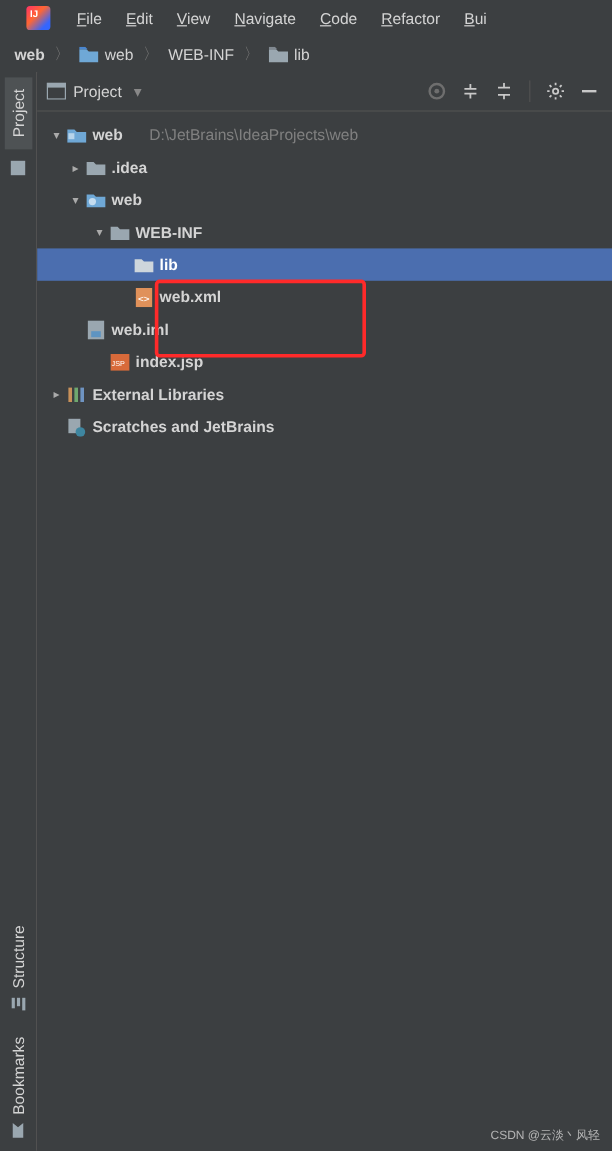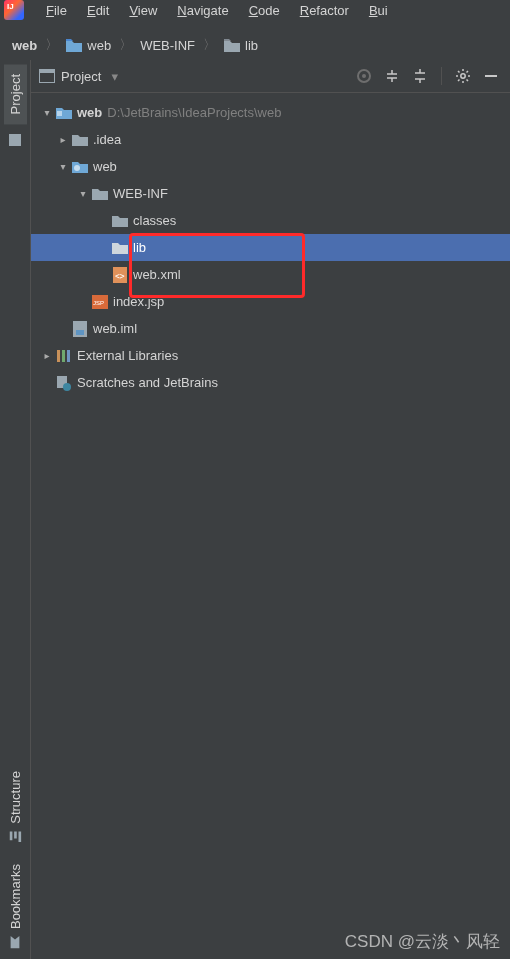--- a/index.html
+++ b/index.html
@@ -25,22 +25,22 @@
     font-family:"Segoe UI",Arial,sans-serif;
     font-size:13px;
     color:var(--text);
     overflow:hidden;
     position:relative;
   }
   
   .menubar{
     height:30px;
     display:flex;
-    align-items:flex-start;
-    padding:0 0;
+    align-items:center;
+    padding:0 18px;
     background:var(--bg);
   }
   .app-logo{
     width:20px;height:20px;margin:0 12px 0 4px;
     background:linear-gradient(135deg,#ff3366 0%,#ff6633 40%,#3366ff 80%);
     border-radius:3px;position:relative;
   }
   .app-logo::after{
     content:"IJ";position:absolute;left:3px;top:2px;color:#fff;font-size:8px;font-weight:bold;
   }
@@ -112,38 +112,38 @@
     height:27px;
     display:flex;align-items:center;
     padding-left:8px;
     white-space:nowrap;
     position:relative;
   }
   .row.selected{background:var(--select2);color:#fff;}
   .arrow{width:16px;text-align:center;color:#aaa;cursor:pointer;font-size:10px;}
   .arrow.blank{visibility:hidden;}
   .ico{width:18px;display:flex;align-items:center;justify-content:center;margin-right:4px;}
-  .lbl{color:var(--text-light);}
+  .lbl{color:var(--text-light);font-weight:bold;}
   .row.selected .lbl{color:#fff;}
   .bold{font-weight:bold;}
-  .path{color:var(--text-dim);margin-left:5px;}
+  .path{color:var(--text-dim);margin-left:22px;}
   .indent1{padding-left:24px;}
   .indent2{padding-left:44px;}
   .indent3{padding-left:64px;}
   
   .redbox{
     position:absolute;
     border:3px solid #ff2a2a;
     border-radius:4px;
     pointer-events:none;
   }
   
   .watermark{
     position:absolute;right:10px;bottom:6px;
-    color:#c8c8c8;font-size:17px;opacity:.85;
+    color:#c8c8c8;font-size:10px;opacity:.85;
     font-family:"Microsoft YaHei",sans-serif;
   }
 </style>
 </head>
 <body>
 
 <div class="menubar">
   <div class="app-logo"></div>
   <div class="menu-item"><span class="ul">F</span>ile</div>
   <div class="menu-item"><span class="ul">E</span>dit</div>
@@ -292,29 +292,20 @@
       <div class="row indent2">
         <span class="arrow">▾</span>
         <span class="ico">
           <svg width="16" height="13" viewBox="0 0 16 13">
               <path fill="#9aa7b0" d="M0 2h6l2 2h8v9H0z"></path>
             </svg>
         </span>
         <span class="lbl">WEB-INF</span>
       </div>
 
-      <div class="row indent3">
-        <span class="arrow blank">▸</span>
-        <span class="ico">
-          <svg width="16" height="13" viewBox="0 0 16 13">
-              <path fill="#9aa7b0" d="M0 2h6l2 2h8v9H0z"></path>
-            </svg>
-        </span>
-        <span class="lbl">classes</span>
-      </div>
 
       <div class="row indent3 selected">
         <span class="arrow blank">▸</span>
         <span class="ico">
           <svg width="16" height="13" viewBox="0 0 16 13">
               <path fill="#ced6dc" d="M0 2h6l2 2h8v9H0z"></path>
             </svg>
         </span>
         <span class="lbl">lib</span>
       </div>
@@ -323,40 +314,40 @@
         <span class="arrow blank">▸</span>
         <span class="ico">
           <svg width="14" height="16" viewBox="0 0 14 16">
               <rect width="14" height="16" fill="#e0915a"></rect>
               <text x="2" y="12" font-size="8" fill="#fff" font-family="monospace">&lt;&gt;</text>
             </svg>
         </span>
         <span class="lbl">web.xml</span>
       </div>
 
+      <div class="row indent1">
+        <span class="arrow blank">▸</span>
+        <span class="ico">
+          <svg width="14" height="16" viewBox="0 0 14 16">
+              <rect width="14" height="16" fill="#9aa7b0"></rect>
+              <rect x="3" y="9" width="8" height="5" fill="#5e94c2"></rect>
+            </svg>
+        </span>
+        <span class="lbl">web.iml</span>
+      </div>
+
       <div class="row indent2">
         <span class="arrow blank">▸</span>
         <span class="ico">
           <svg width="16" height="14" viewBox="0 0 16 14">
               <rect width="16" height="14" fill="#d86a3a"></rect>
               <text x="1" y="10" font-size="6" fill="#fff" font-family="Arial">JSP</text>
             </svg>
         </span>
         <span class="lbl">index.jsp</span>
-      </div>
-
-      <div class="row indent1">
-        <span class="arrow blank">▸</span>
-        <span class="ico">
-          <svg width="14" height="16" viewBox="0 0 14 16">
-              <rect width="14" height="16" fill="#9aa7b0"></rect>
-              <rect x="3" y="9" width="8" height="5" fill="#5e94c2"></rect>
-            </svg>
-        </span>
-        <span class="lbl">web.iml</span>
       </div>
 
       <div class="row">
         <span class="arrow">▸</span>
         <span class="ico">
           <svg width="16" height="14" viewBox="0 0 16 14">
               <rect x="1" y="1" width="3" height="12" fill="#c8915a"></rect>
               <rect x="6" y="1" width="3" height="12" fill="#6fa86f"></rect>
               <rect x="11" y="1" width="3" height="12" fill="#6f94c2"></rect>
             </svg>

